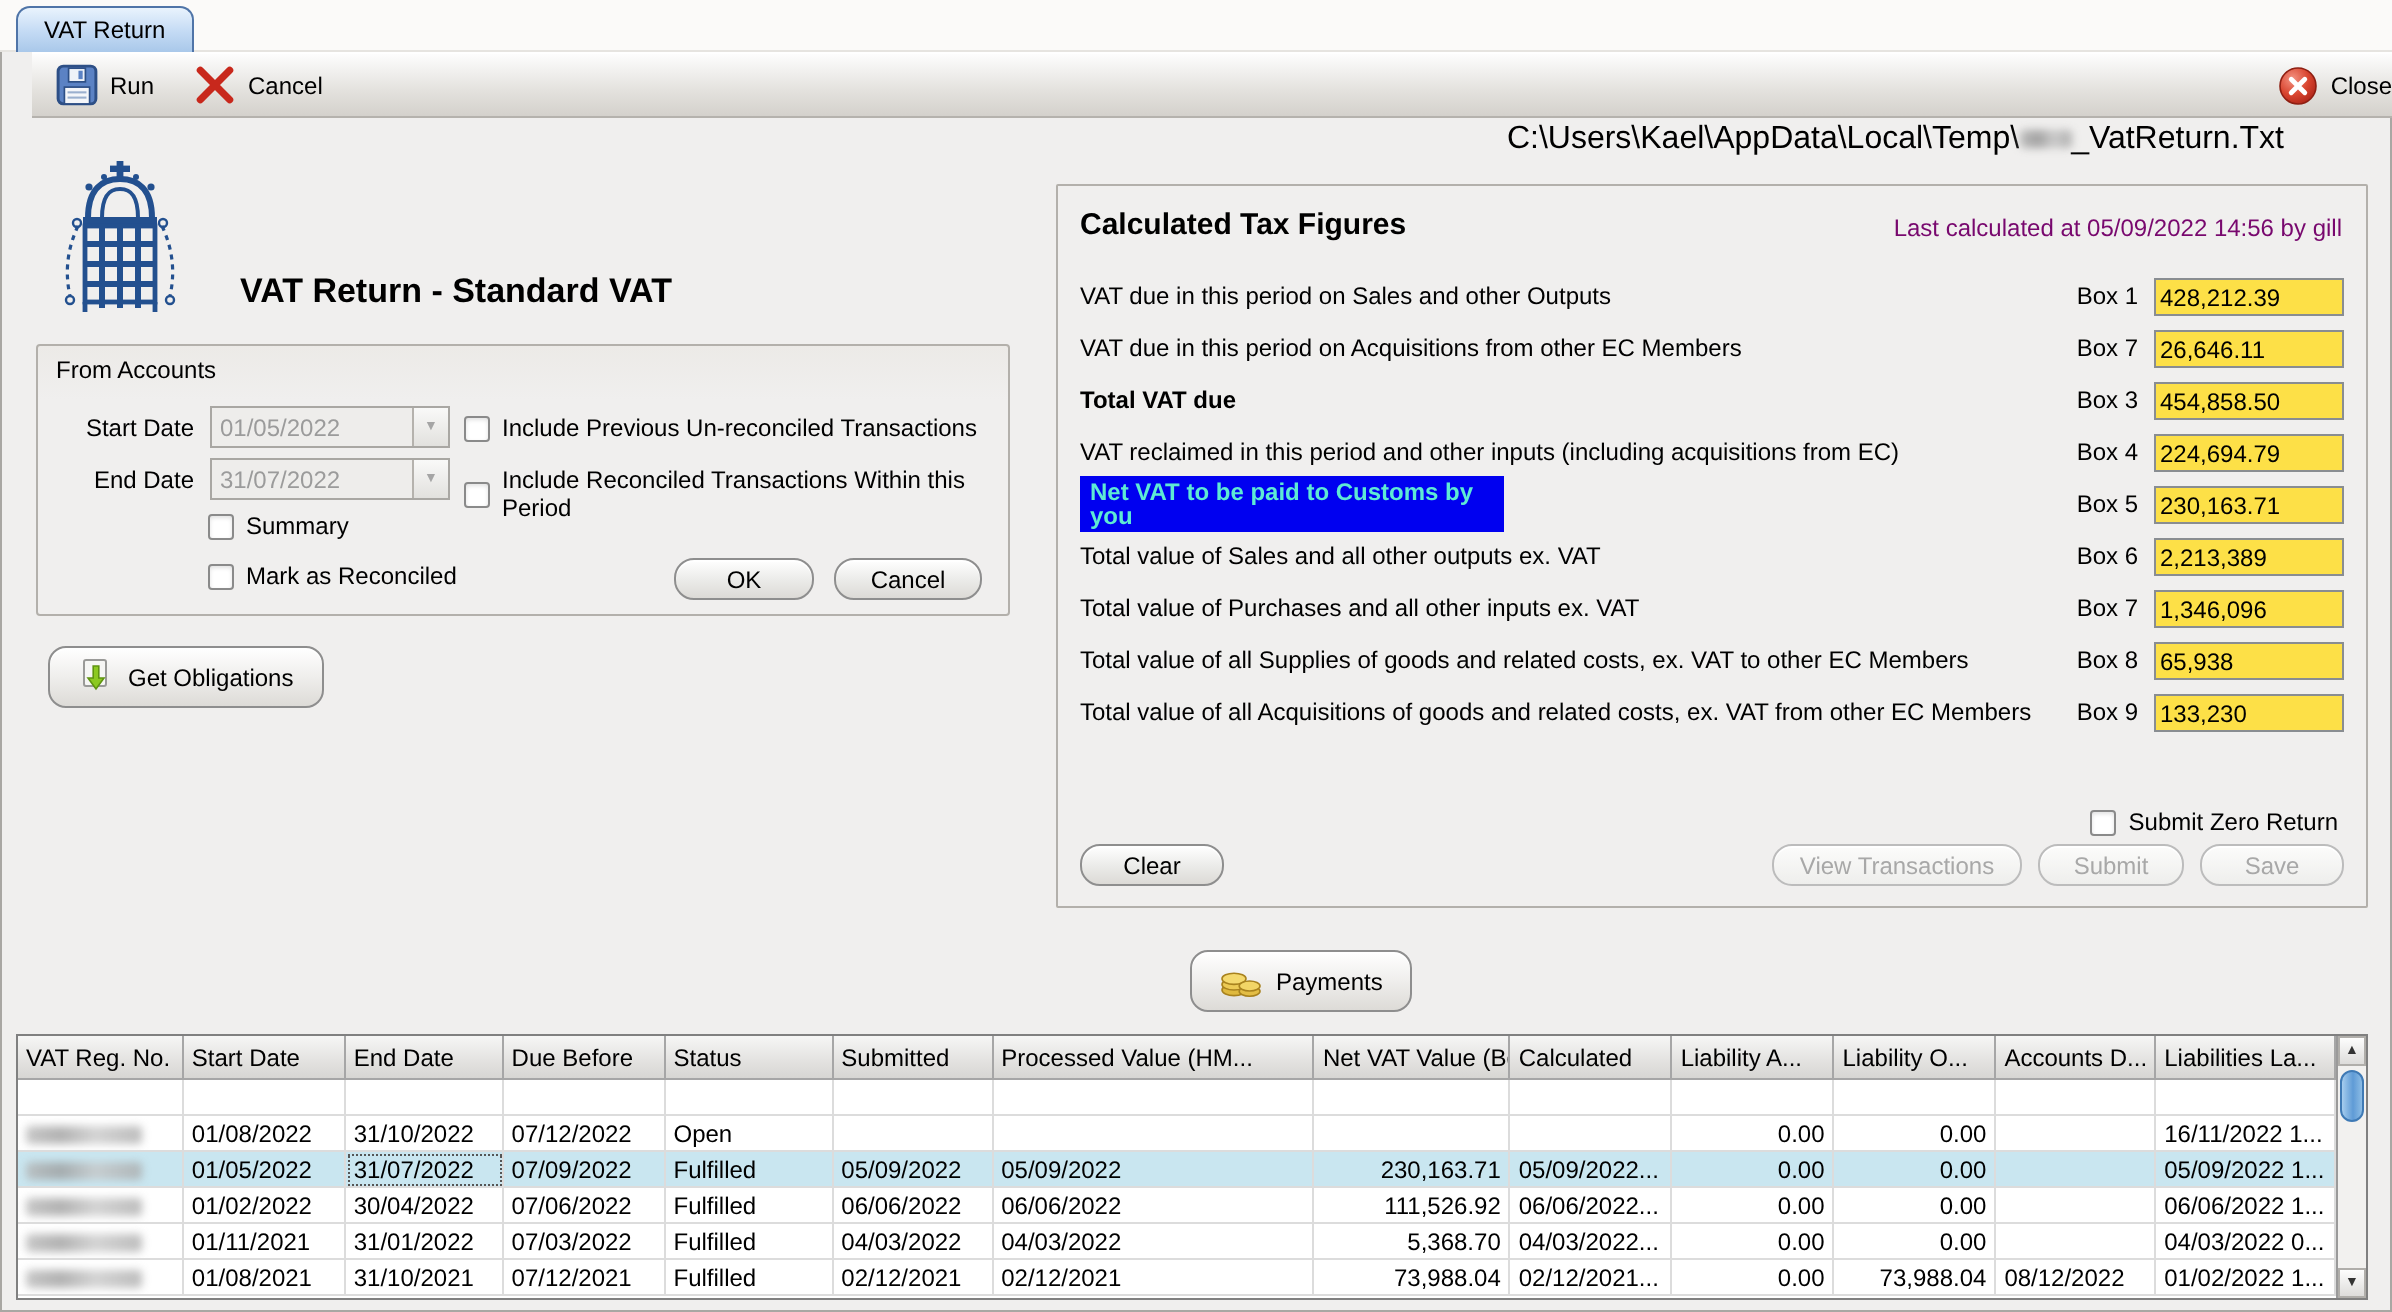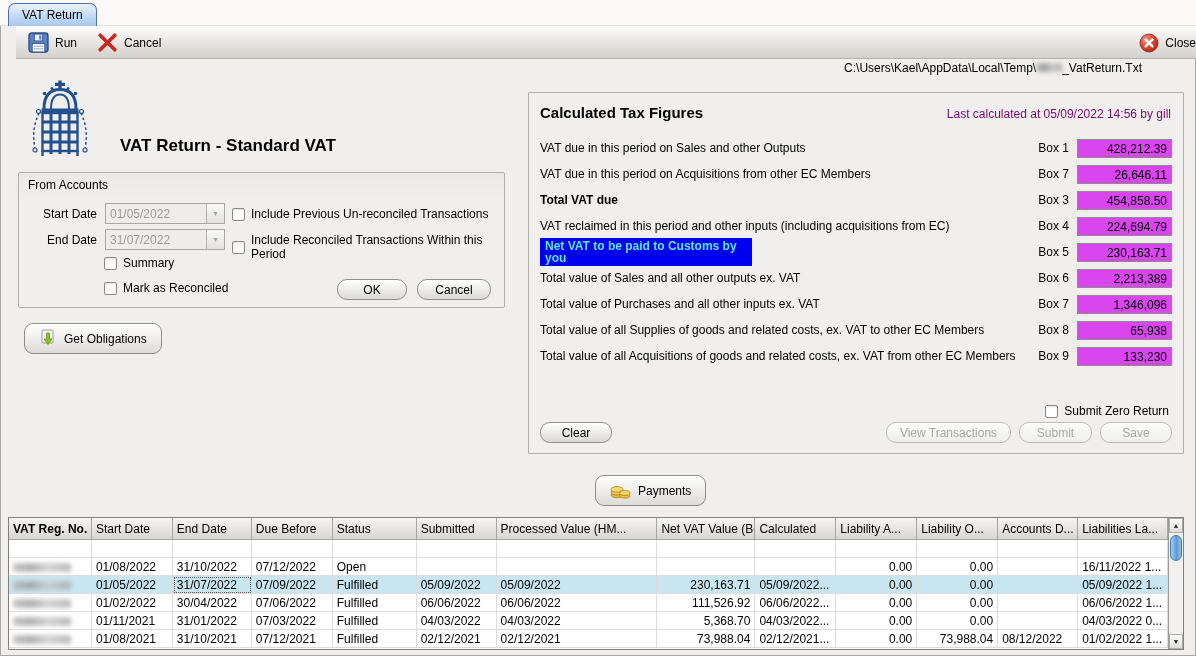--- a/index.html
+++ b/index.html
@@ -19,21 +19,21 @@
   .toolbar { position:absolute; left:16px; top:26px; width:1196px; height:33px;
              background:linear-gradient(#fdfdfd,#e3e1dd 60%,#d4d1cc);
              border-top:1px solid #ffffff; border-bottom:1px solid #b5b2ad;
              display:flex; align-items:center; }
   .tool-item { display:flex; align-items:center; gap:6px; padding:0 10px; height:100%; cursor:default; }
   .tool-item.first { padding-left:12px; }
   .toolbar .spacer { flex:1; }
   .tool-item.close { padding-right:16px; }
 
   
-  .pathbar { position:absolute; top:61px; right:54px; font-size:12px; white-space:nowrap; }
+  .pathbar { position:absolute; top:61px; right:54px; font-size:16px; white-space:nowrap; }
   .smudge { display:inline-block; width:26px; height:9px; border-radius:2px; vertical-align:baseline;
             background:linear-gradient(90deg,#b0b0b0,#8f8f8f 35%,#c2c2c2 65%,#a0a0a0);
             filter:blur(2px); opacity:.8; }
 
   
   .logo { position:absolute; left:28px; top:80px; }
   .page-title { position:absolute; left:120px; top:136px; font-size:17px; font-weight:bold; }
 
   .groupbox { position:absolute; left:18px; top:172px; width:487px; height:136px;
               border:1px solid #b3b0ab; background:linear-gradient(#eceae7,#f0efee 20%);
@@ -62,21 +62,21 @@
                border:1px solid #b3b0ab; background:#f0efee; border-radius:1px; }
   .calc-title { position:absolute; left:11px; top:11px; font-size:15px; font-weight:bold; }
   .calc-stamp { position:absolute; right:12px; top:14px; font-size:12px; font-weight:normal; color:#78086e; }
   .calc-rows { position:absolute; left:11px; right:11px; top:42px; }
   .calc-row { display:flex; align-items:center; height:26px; }
   .calc-row .clabel { flex:1; padding-right:6px; }
   .calc-row .clabel.bold { font-weight:bold; }
   .chip { display:inline-block; max-width:212px; background:#0000f0; color:#5eead4; font-weight:bold;
           padding:2px 5px; line-height:12px; }
   .boxlbl { width:42px; text-align:right; margin-right:8px; white-space:nowrap; }
-  .field { width:95px; height:19px; background:#d946ef; border:1px solid #898d91; text-align:right;
+  .field { width:95px; height:19px; background:#fde047; border:1px solid #898d91; 
            padding:2px 4px 0 2px; font-size:12px; }
   .zero-row { position:absolute; right:14px; top:311px; display:flex; align-items:center; gap:6px; }
   .calc-btns { position:absolute; left:11px; right:11px; bottom:10px; display:flex; align-items:center; }
   .calc-btns .gap { flex:1; }
   .calc-btns .btn { margin-left:8px; }
   .calc-btns .btn.clear { margin-left:0; width:72px; }
 
   .payments-wrap { position:absolute; left:595px; top:475px; }
 
   
@@ -315,21 +315,21 @@
           <ellipse cx="14.8" cy="11" rx="5.2" ry="2.5" fill="#f2d566" stroke="#a8821e" stroke-width="0.8"></ellipse>
         </svg>
       </span>
       <span>Payments</span>
     </span>
   </div>
 
   <div class="grid">
     <div class="gridmain" id="gridmain">
         <div class="thead">
-          <div class="th" style="width: 83px; font-weight: bold;">VAT Reg. No.</div>
+          <div class="th" style="width: 83px;">VAT Reg. No.</div>
           <div class="th" style="width: 81px;">Start Date</div>
           <div class="th" style="width: 79px;">End Date</div>
           <div class="th" style="width: 81px;">Due Before</div>
           <div class="th" style="width: 84px;">Status</div>
           <div class="th" style="width: 80px;">Submitted</div>
           <div class="th" style="width: 161px;">Processed Value (HM...</div>
           <div class="th" style="width: 98px;">Net VAT Value (Box...</div>
           <div class="th" style="width: 81px;">Calculated</div>
           <div class="th" style="width: 81px;">Liability A...</div>
           <div class="th" style="width: 81px;">Liability O...</div>

